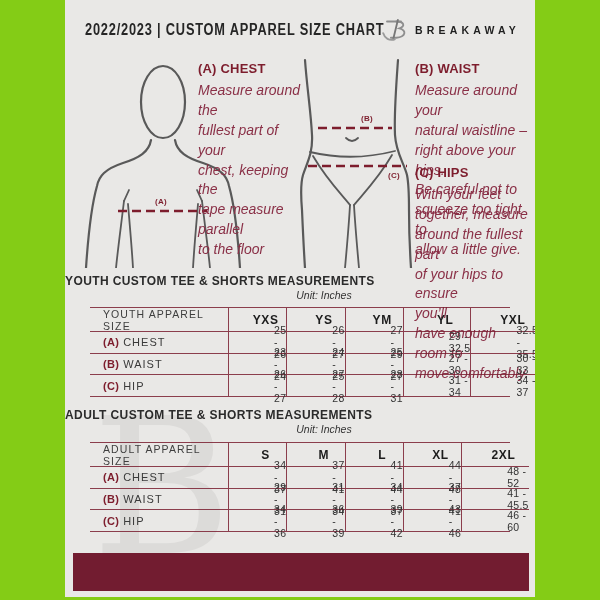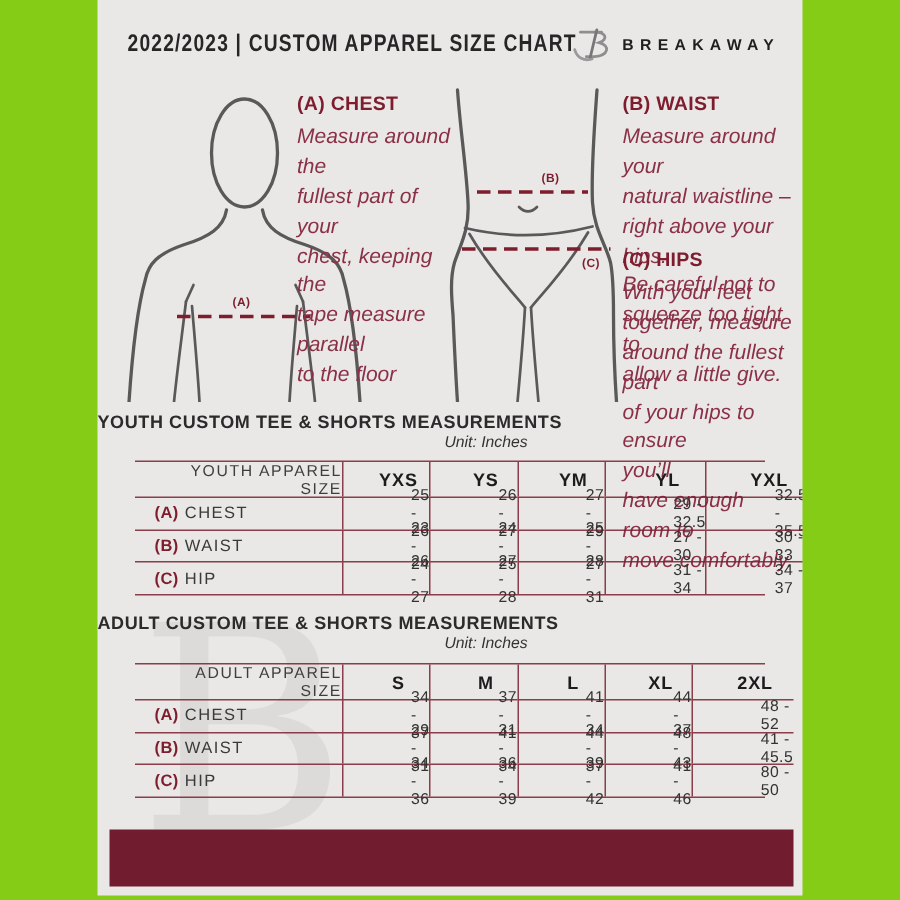--- a/index.html
+++ b/index.html
@@ -35,21 +35,21 @@
   .note p{margin-top:5px;font-style:italic;font-size:14px;line-height:1.42;color:var(--desc);white-space:pre-line;}
 
   
   .tbl-title{position:absolute;left:0;width:470px;text-align:left;font-size:12px;font-weight:700;
     color:var(--dark);letter-spacing:.4px;z-index:2;}
   .tbl-unit{position:absolute;left:0;width:518px;text-align:center;font-size:10.5px;font-style:italic;
     color:#333;z-index:2;}
   .mtable{position:absolute;left:25px;width:420px;display:grid;grid-template-columns:138px repeat(5,1fr);
     border-top:1.6px solid var(--line);border-bottom:1.6px solid var(--line);z-index:2;}
   .cell{display:flex;align-items:center;justify-content:center;height:21.7px;}
-  .label-head,.col-head{height:23px;text-align:right;}
+  .label-head,.col-head{height:23px;}
   .label-head{justify-content:flex-start;padding-left:13px;font-size:10.5px;color:#3e3e3e;letter-spacing:1.1px;}
   .col-head{font-weight:700;font-size:12px;color:#1c1c1c;letter-spacing:.6px;border-left:1.4px solid var(--line);padding-left:16px;}
   .row-label{justify-content:flex-start;padding-left:13px;font-size:11px;color:#3a3a3a;letter-spacing:1px;}
   .row-label .prefix{color:var(--maroon-text);font-weight:700;margin-right:4px;letter-spacing:.3px;}
   .val{font-size:10.5px;color:#333;letter-spacing:.3px;border-left:1.4px solid var(--line);padding-left:45px;}
   .mtable > .cell:nth-child(n+7){border-top:1.3px solid var(--line);}
   .mtable > .cell:nth-child(n+7):nth-child(-n+12){border-top-width:1.8px;}
 
   
   .watermark{position:absolute;left:27px;top:412px;font-family:"DejaVu Serif",serif;font-size:190px;
@@ -204,18 +204,18 @@
         <div class="cell val">37 - 41</div>
         <div class="cell val">41 - 45.5</div>
         <div class="cell row-label">
           <span class="prefix">(C)</span>
           <span>HIP</span>
         </div>
         <div class="cell val">34 - 36</div>
         <div class="cell val">36 - 39</div>
         <div class="cell val">39 - 42</div>
         <div class="cell val">43 - 46</div>
-        <div class="cell val">80 - 50</div>
+        <div class="cell val">46 - 60</div>
       </div>
 
     <div class="footer-bar"></div>
   </div>
 </div>
 
 </body></html>

